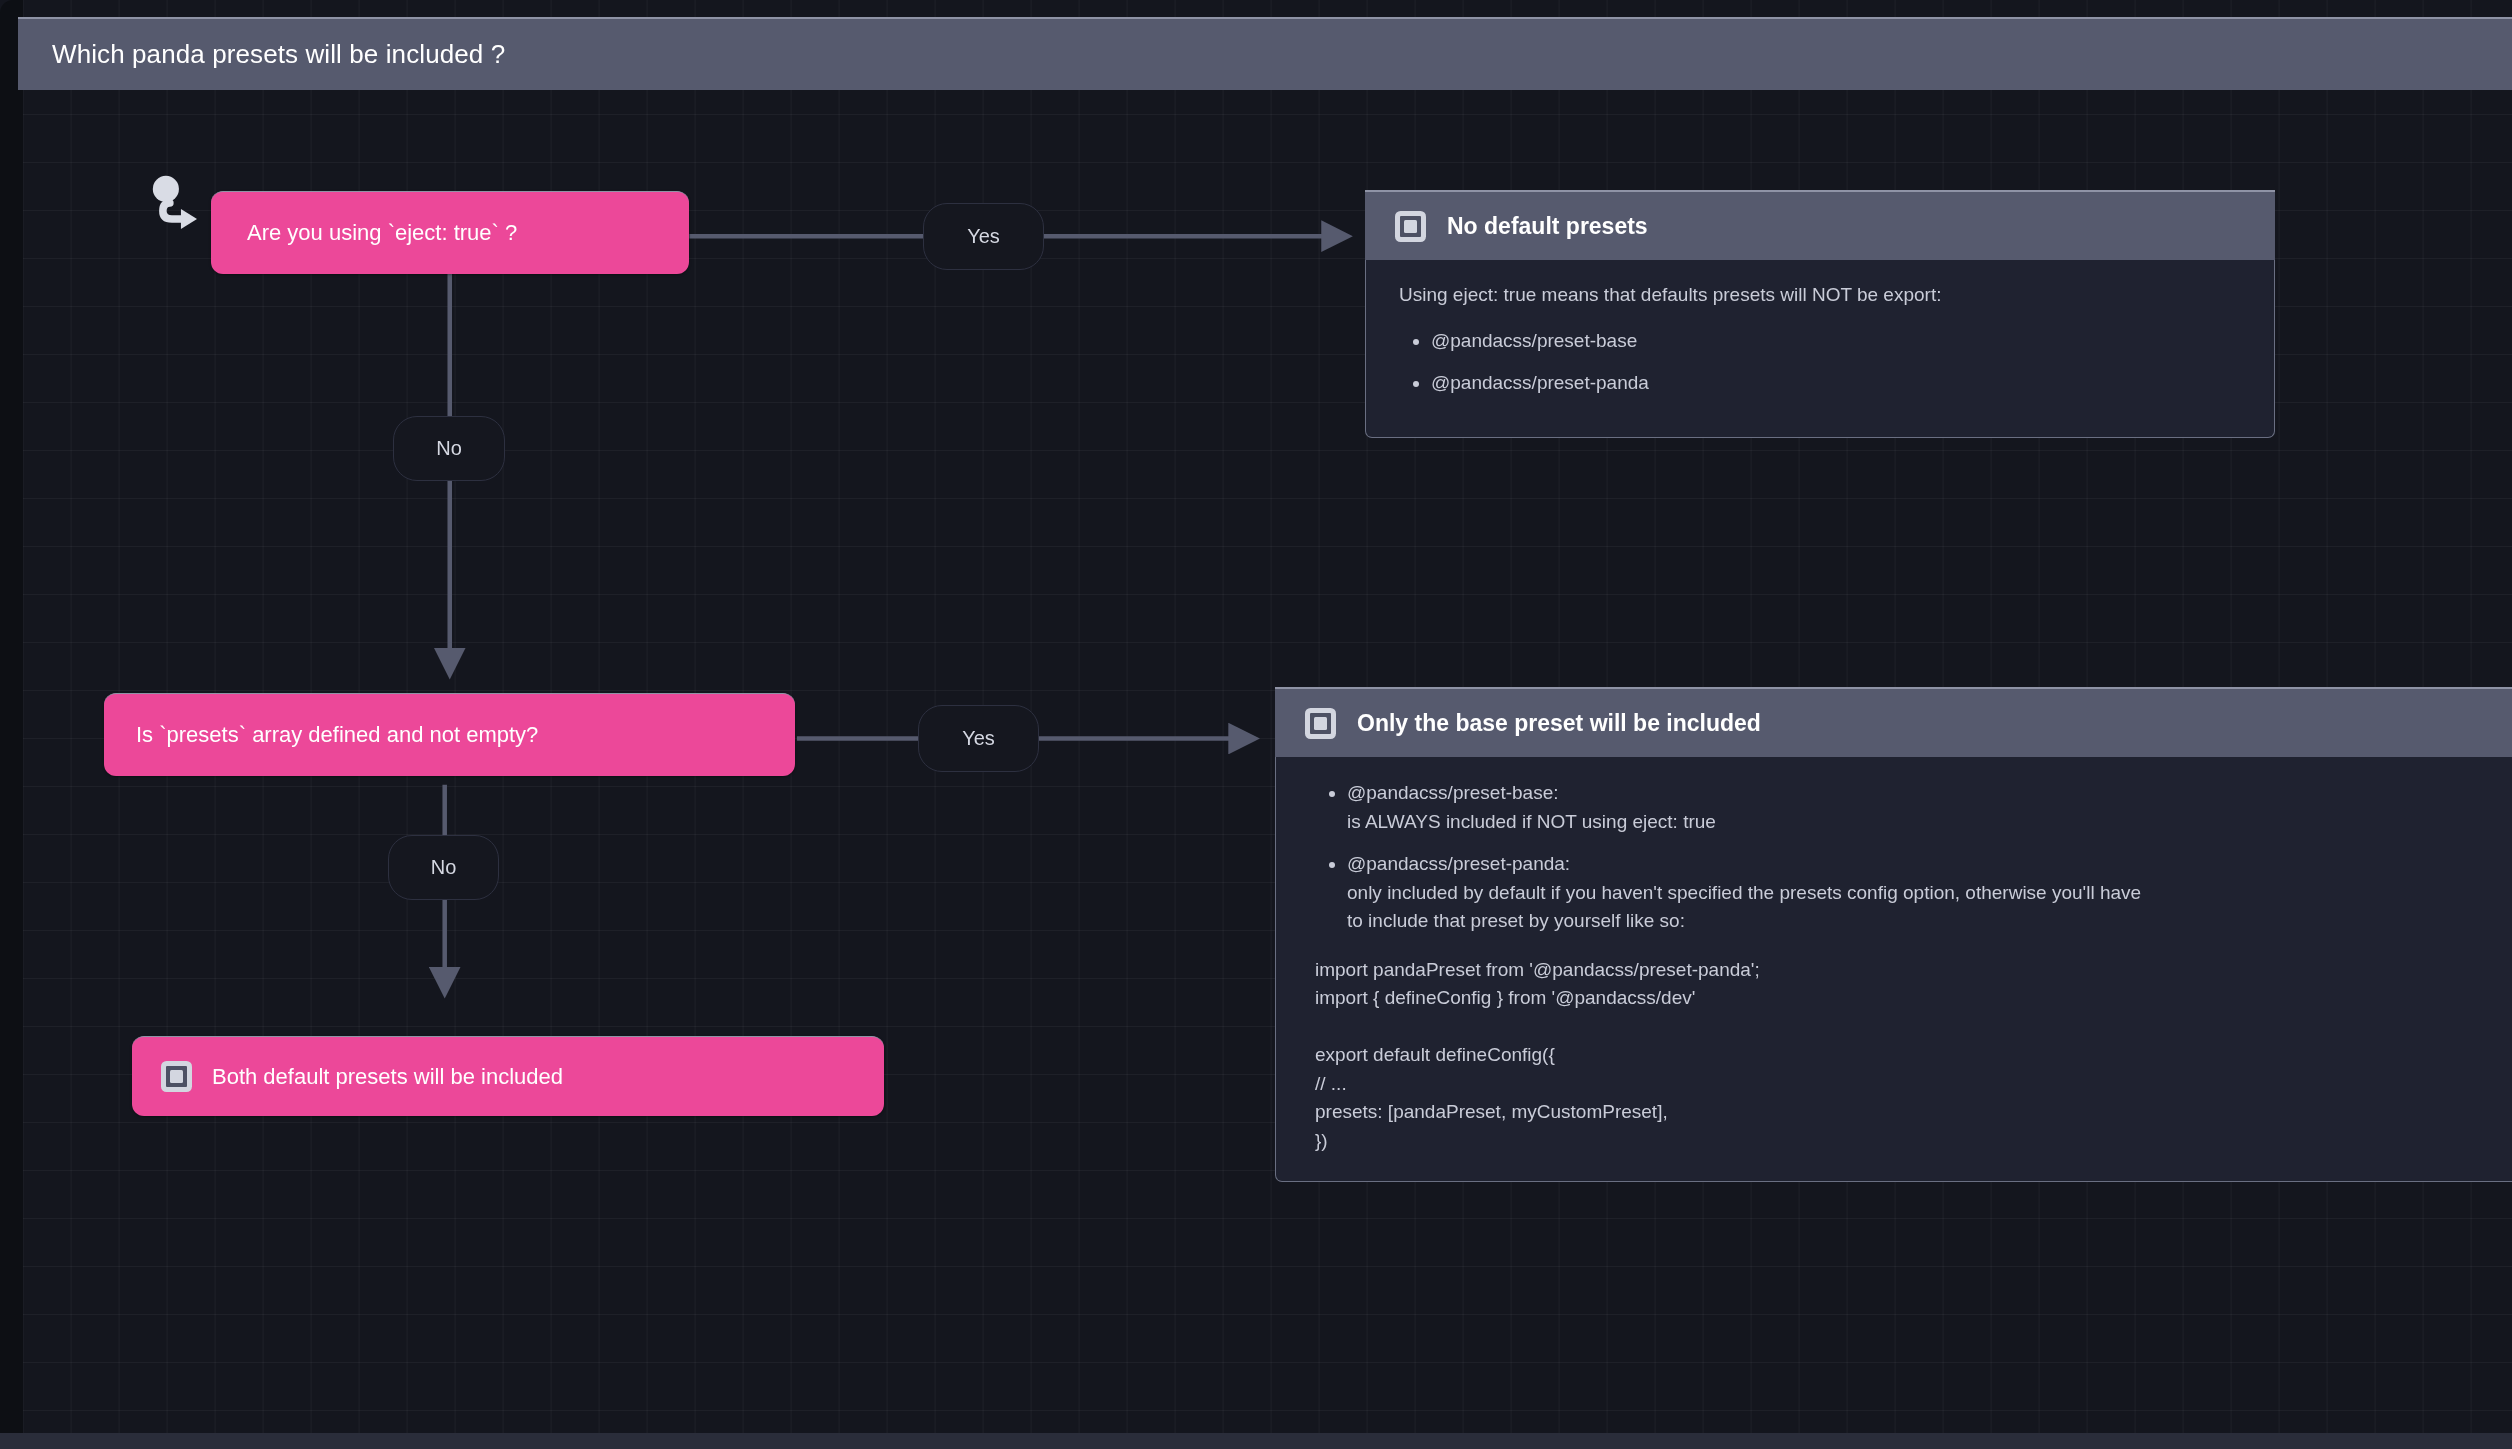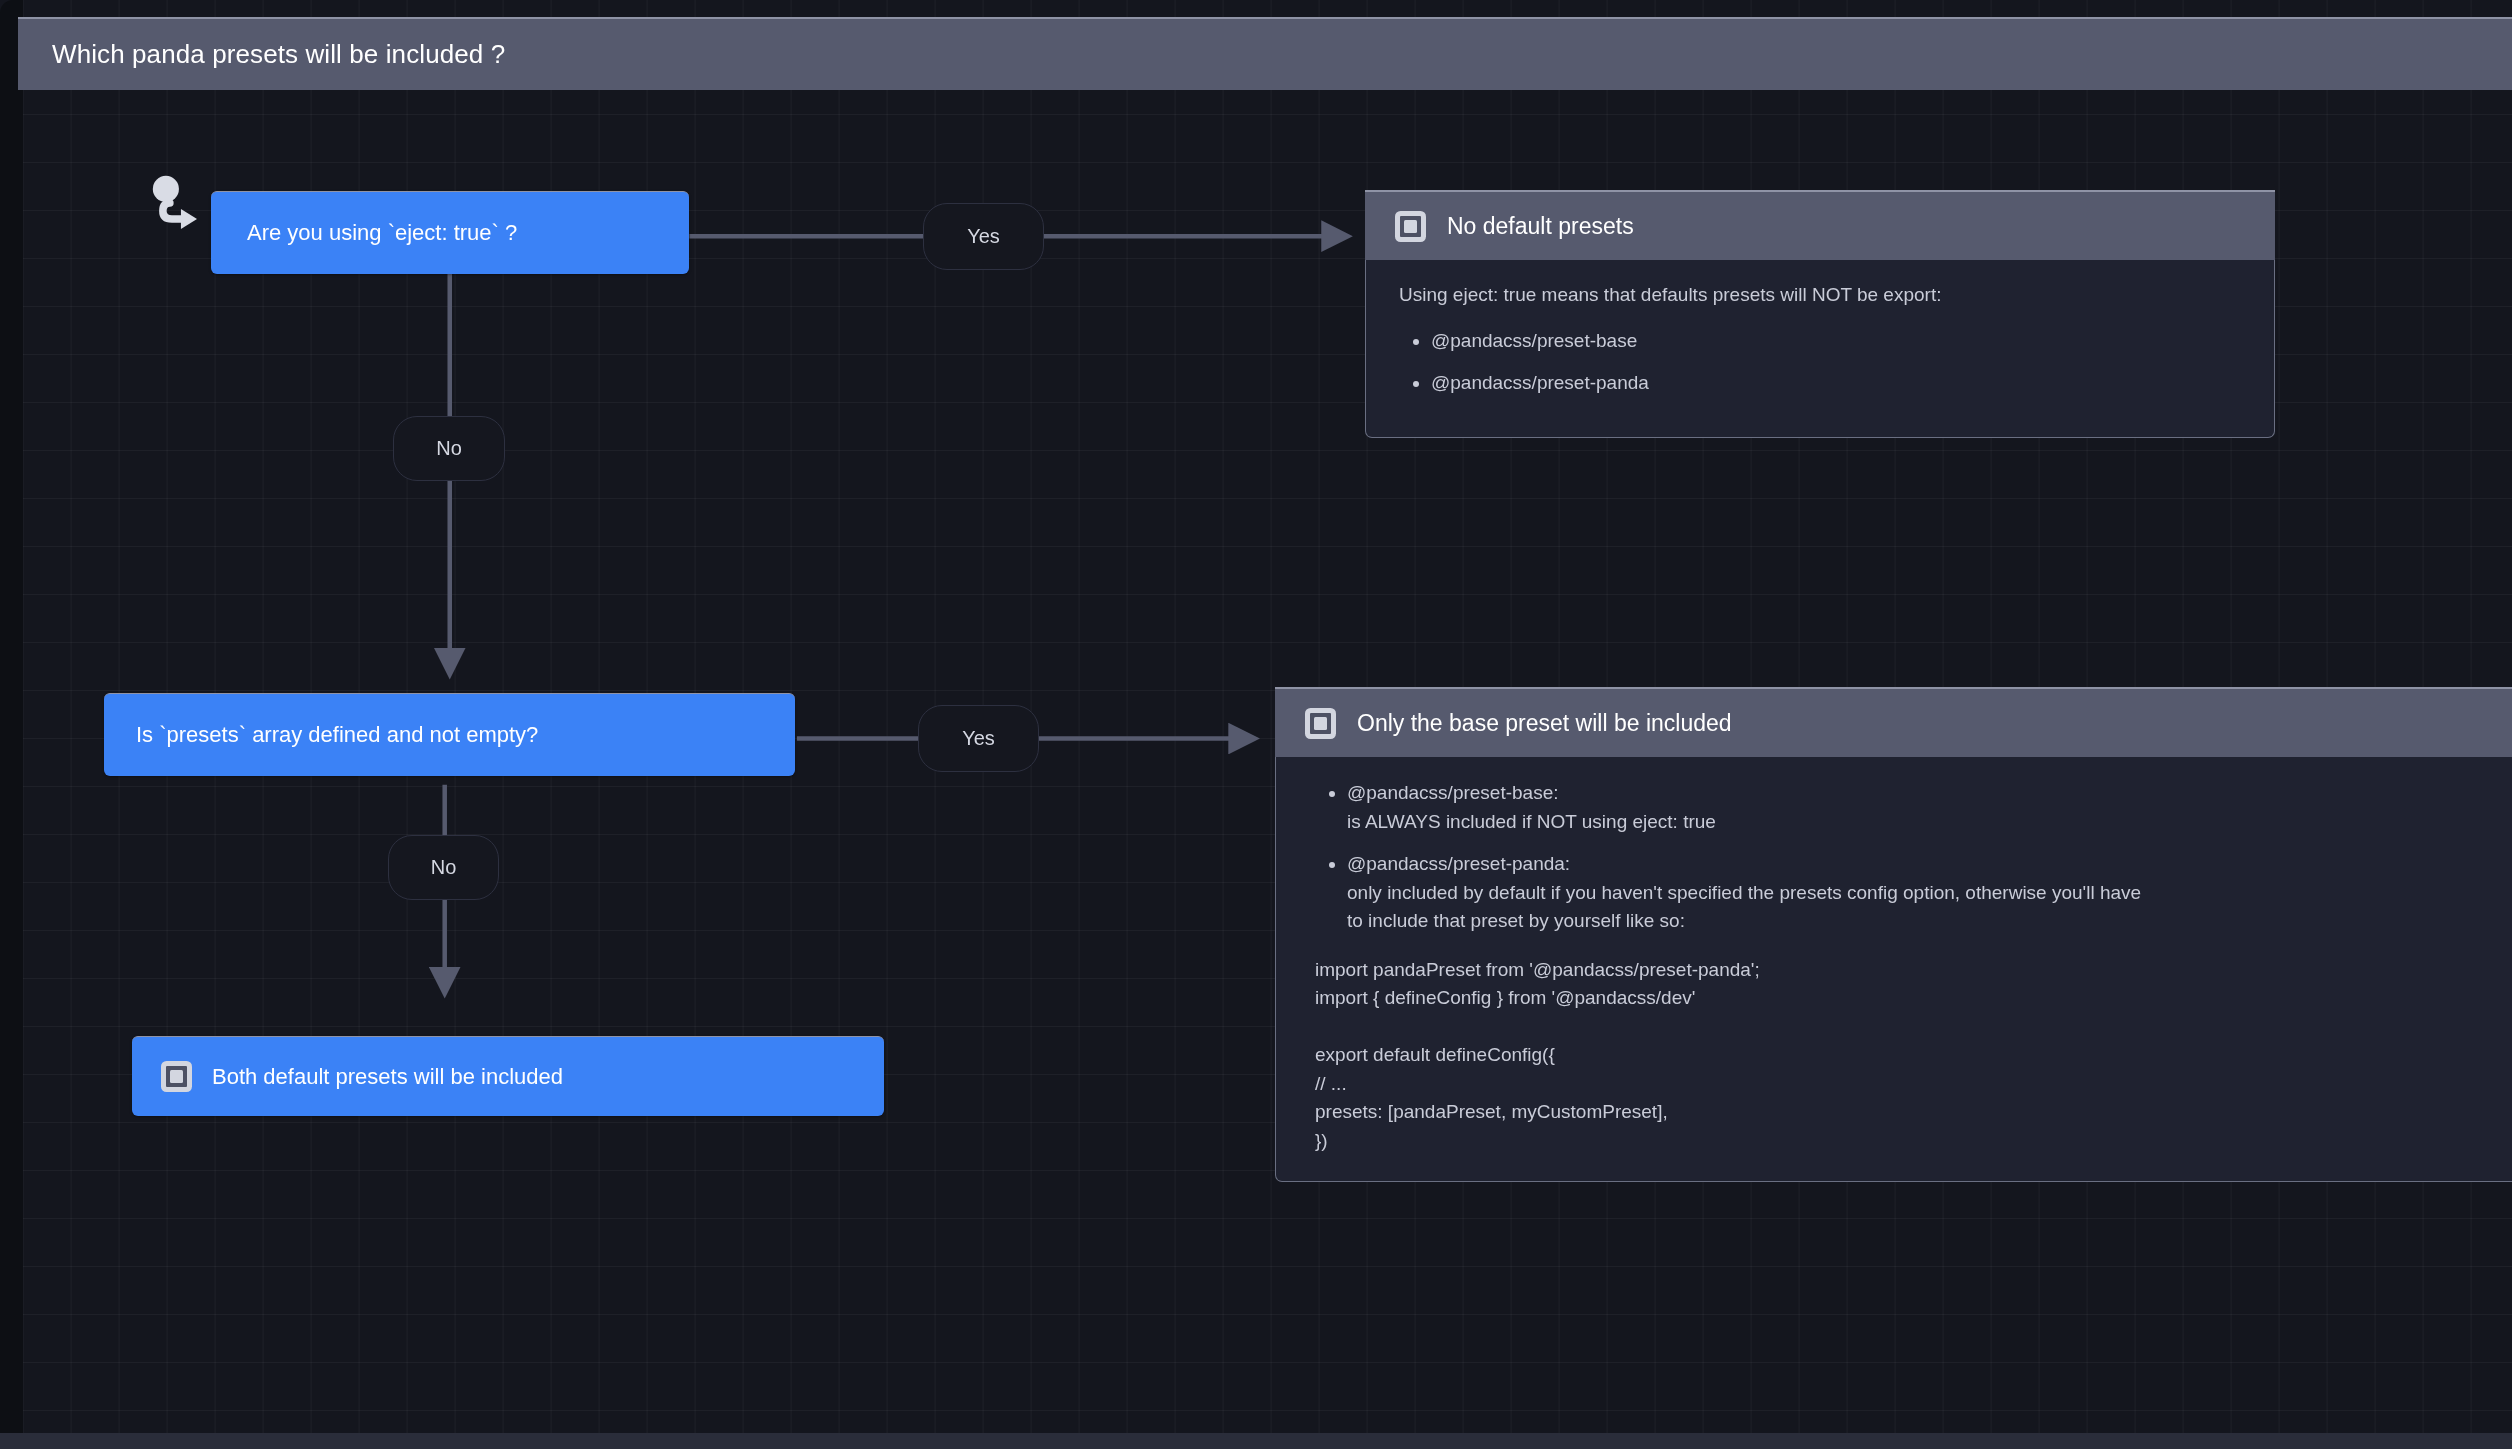--- a/index.html
+++ b/index.html
@@ -49,23 +49,23 @@
   #titlebar .title-text {
     color: #ffffff;
     font-size: 26px;
     letter-spacing: 0.1px;
     white-space: nowrap;
   }
 
   
   .node {
     position: absolute;
-    background: #3b82f6;
+    background: #ec4899;
     border-top: 1.5px solid #8f93a6;
-    border-radius: 6px;
+    border-radius: 12px;
     display: flex; align-items: center;
     color: #ffffff;
     box-shadow: 0 1px 2.5px rgba(0,0,0,0.35);
   }
   .node .node-label {
     color: #ffffff;
     font-size: 22px;
     white-space: nowrap;
   }
 
@@ -96,20 +96,21 @@
     border-top: 2px solid #8f93a6;
     height: 70px;
     display: flex; align-items: center;
     padding-left: 30px;
     gap: 21px;
   }
   .panel-head .panel-title {
     color: #ffffff;
     font-size: 23px;
     white-space: nowrap;
+    font-weight: bold;
   }
   .panel-body {
     background: #1f2230;
     border: 0.8px solid #6a6f82;
     border-top: none;
     border-bottom-left-radius: 7px;
     border-bottom-right-radius: 7px;
     padding: 21px 33px 23px 33px;
     color: #c9ccd8;
     font-size: 19px;

